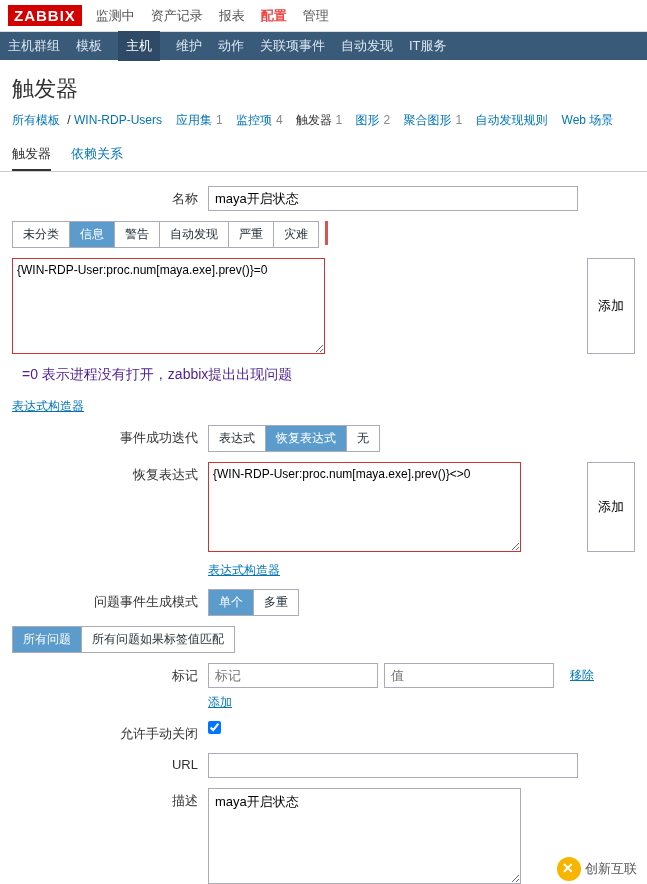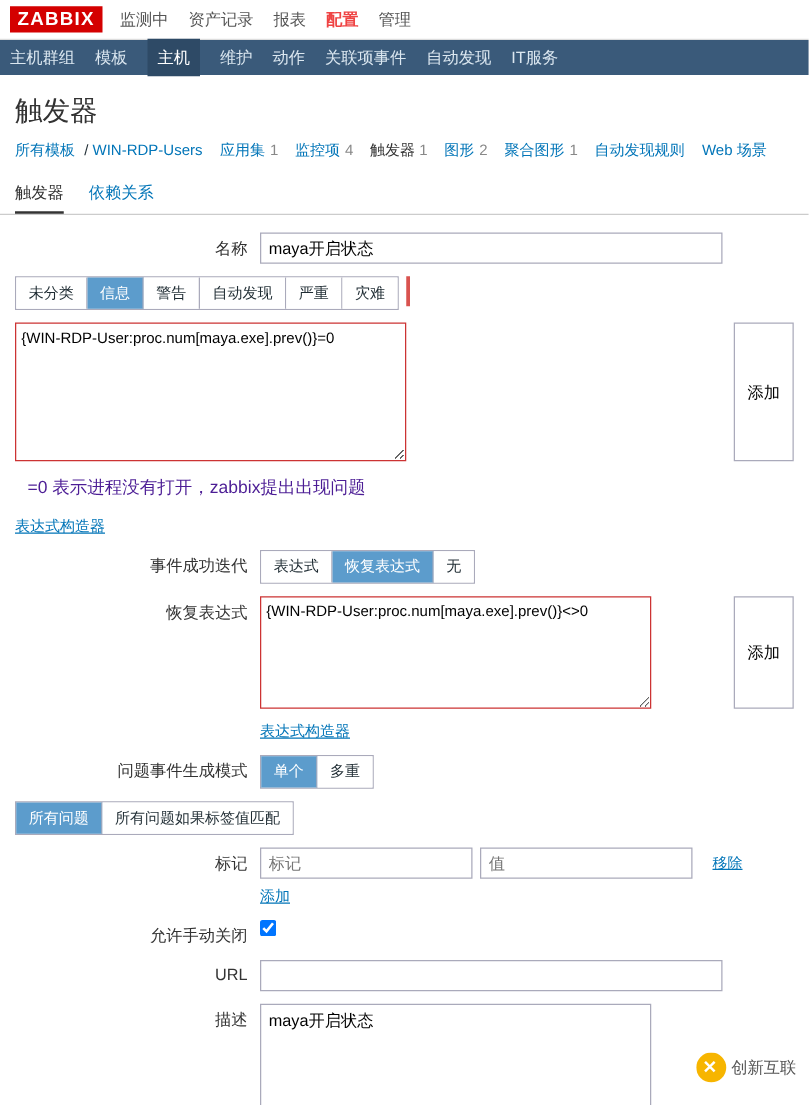--- a/index.html
+++ b/index.html
@@ -25,30 +25,30 @@
 .lbl { width: 196px; text-align: right; padding-right: 10px; color: #333; font-size: 13px; padding-top: 4px; }
 .fld { flex: 1; display: flex; flex-wrap: wrap; align-items: flex-start; gap: 4px; }
 input[type=text], textarea { border: 1px solid #aab; padding: 4px 6px; font-size: 13px; font-family: inherit; }
 textarea { resize: both; }
 .name-input { width: 370px; }
 .seg { display: flex; border: 1px solid #aab; }
 .seg span { padding: 4px 10px; border-right: 1px solid #aab; cursor: pointer; font-size: 12px; background: #fff; }
 .seg span:last-child { border-right: none; }
 .seg span.sel { background: #5c9ccc; color: #fff; }
 .sev-bar { width: 3px; background: #d9534f; height: 24px; margin-left: 2px; }
-.expr-box { width: 313px; height: 111px; border: 1px solid #c33; padding: 4px; font-size: 12px; }
+.expr-box { width: 313px; height: 96px; border: 1px solid #c33; padding: 4px; font-size: 12px; }
 .expr-box2 { width: 313px; height: 90px; border: 1px solid #c33; padding: 4px; font-size: 12px; }
 .btn-add { border: 1px solid #aab; background: #fff; padding: 4px 10px; font-size: 13px; cursor: pointer; margin-left: auto; }
 .red-note { color: #4c1d95; font-size: 14px; padding: 8px 0 10px 10px; }
 .link { color: #0275b8; text-decoration: underline; font-size: 12px; cursor: pointer; }
 .tag-input { width: 170px; }
 .remove-link { color: #0275b8; text-decoration: underline; cursor: pointer; font-size: 12px; margin-left: 10px; }
 .url-input { width: 370px; }
 .desc { width: 313px; height: 96px; }
-.footer-logo { position: fixed; bottom: 18px; right: 10px; display: flex; align-items: center; gap: 4px; }
+.footer-logo { position: fixed; bottom: 3px; right: 10px; display: flex; align-items: center; gap: 4px; }
 .footer-logo .ic { width: 24px; height: 24px; background: #f7b500; border-radius: 50%; position: relative; }
 .footer-logo .ic::before { content: "✕"; color: #fff; position: absolute; left: 5px; top: 3px; font-size: 14px; font-weight: bold; }
 .footer-logo span { color: #555; font-size: 13px; }
 .add-link { color: #0275b8; text-decoration: underline; font-size: 12px; cursor: pointer; }
 </style>
 </head>
 <body>
 
 <div class="topbar">
   <div class="logo">ZABBIX</div>

